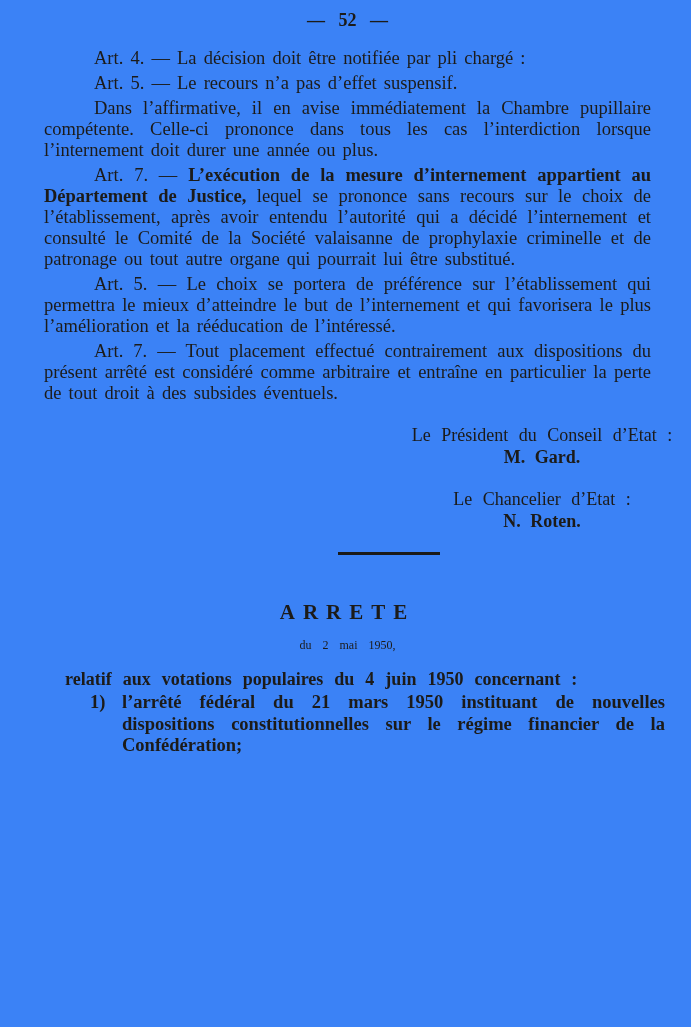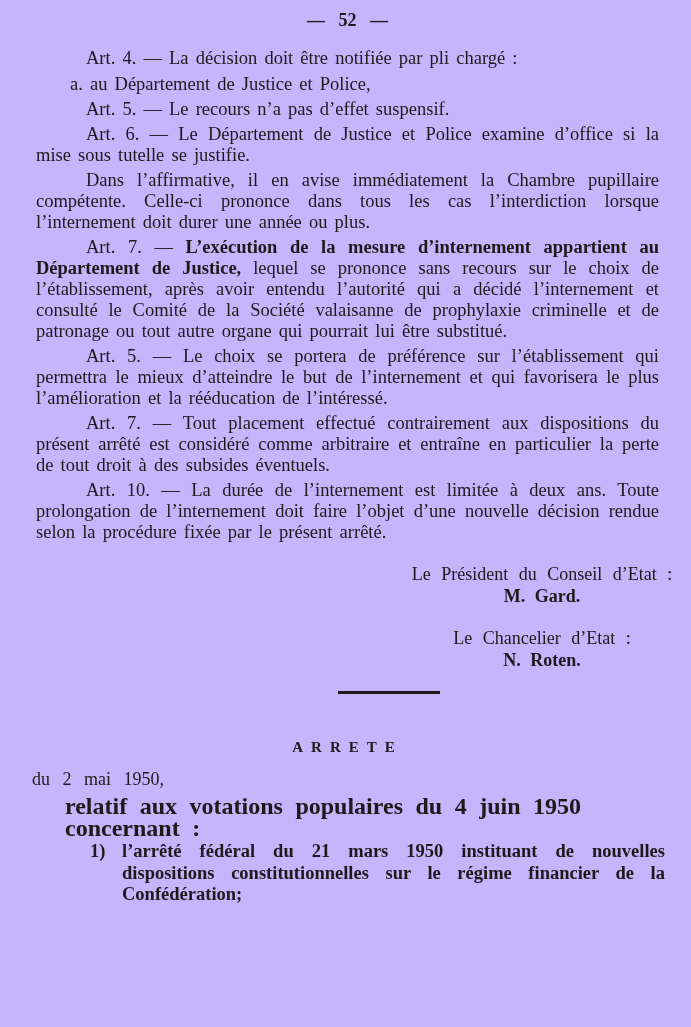--- a/index.html
+++ b/index.html
@@ -1,35 +1,35 @@
 <!DOCTYPE html>
 <html lang="fr"><head>
 <meta charset="utf-8">
 <style>
   html,body{margin:0;padding:0;background:#e8e6e2;}
   .page{
     position:relative;
     width:691px;height:1027px;
     margin:0 auto;
-    background:#c4b5fd;
+    background:#3b82f6;
     color:#1c1b19;
     font-family:"Liberation Serif","DejaVu Serif",serif;
     box-sizing:border-box;
     padding:10px 28px 0 32px;
     overflow:hidden;
   }
   .page-number{
     text-align:center;
     font-size:18px;
     font-weight:bold;
     word-spacing:9px;
     margin:0 0 17px 0;
   }
   .para{
-    margin:4px 4px;
+    margin:4px 12px;
     text-indent:50px;
     text-align:justify;
     font-size:18.5px;
     line-height:21px;
     word-spacing:2.5px;
     hyphens:auto;
     -webkit-hyphens:auto;
   }
   .para.tight{margin:3px 0;}
   .list-item{
@@ -58,34 +58,35 @@
   }
   .rule{
     width:102px;
     border:none;
     border-top:3px solid #1b1a18;
     margin:15px 0 0 306px;
   }
   .decree-title{
     text-align:center;
     font-weight:bold;
-    font-size:15px;
+    font-size:21px;
     letter-spacing:8px;
     margin:45px 0 0 0;
   }
   .decree-date{
-    font-size:18px;
+    text-align:center;
+    font-size:12px;
     word-spacing:8px;
     margin:13px 0 0 0;
   }
   .decree-subject{
     font-weight:bold;
-    font-size:24px;
+    font-size:18px;
     word-spacing:6.5px;
-    margin:5px 0 2px 33px;
+    margin:15px 0 2px 33px;
     line-height:22px;
   }
   .decree-item{
     display:flex;
     font-weight:bold;
     font-size:18.5px;
     line-height:21.5px;
     margin:2px 0 0 58px;
     width:575px;
   }
@@ -99,34 +100,31 @@
   }
 </style>
 </head>
 <body>
 
 <div class="page">
 
   <div class="page-number">— 52 —</div>
 
   <p class="para">Art. 4. — La décision doit être notifiée par pli chargé :</p>
-  <div class="list-item">a. au Département de Justice et Police,</div>
 
   <p class="para">Art. 5. — Le recours n’a pas d’effet suspensif.</p>
 
-  <p class="para">Art. 6. — Le Département de Justice et Police examine d’office si la mise sous tutelle se justifie.</p>
   <p class="para">Dans l’affirmative, il en avise immédiatement la Chambre pupillaire compétente. Celle-ci prononce dans tous les cas l’interdiction lorsque l’internement doit durer une année ou plus.</p>
 
   <p class="para"><span>Art. 7. — </span><span class="b">L’exécution de la mesure d’internement appartient au Département de Justice, </span><span>lequel se prononce sans recours sur le choix de l’établissement, après avoir entendu l’autorité qui a décidé l’internement et consulté le Comité de la Société valaisanne de prophylaxie criminelle et de patronage ou tout autre organe qui pourrait lui être substitué.</span></p>
 
   <p class="para">Art. 5. — Le choix se portera de préférence sur l’établissement qui permettra le mieux d’atteindre le but de l’internement et qui favorisera le plus l’amélioration et la rééducation de l’intéressé.</p>
 
   <p class="para">Art. 7. — Tout placement effectué contrairement aux dispositions du présent arrêté est considéré comme arbitraire et entraîne en particulier la perte de tout droit à des subsides éventuels.</p>
 
-  <p class="para">Art. 10. — La durée de l’internement est limitée à deux ans. Toute prolongation de l’internement doit faire l’objet d’une nouvelle décision rendue selon la procédure fixée par le présent arrêté.</p>
 
 
 
   <div class="signatures">
     <div class="sig">
       <div class="sig-role">Le Président du Conseil d’Etat :</div>
       <div class="sig-name">M. Gard.</div>
     </div>
     <div class="sig">
       <div class="sig-role">Le Chancelier d’Etat :</div>

